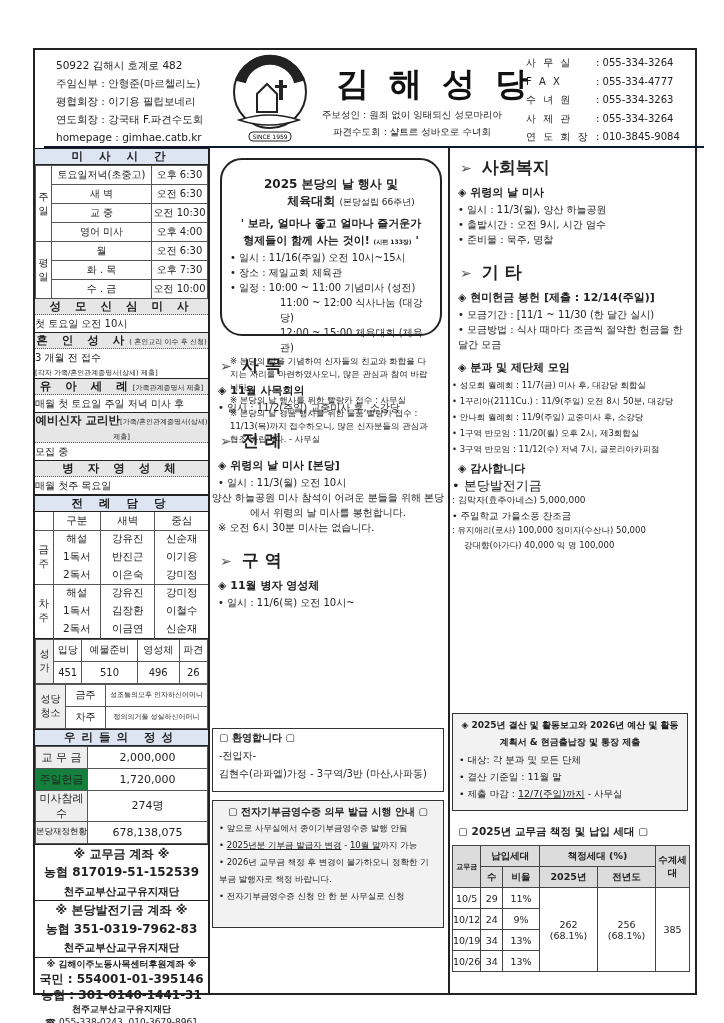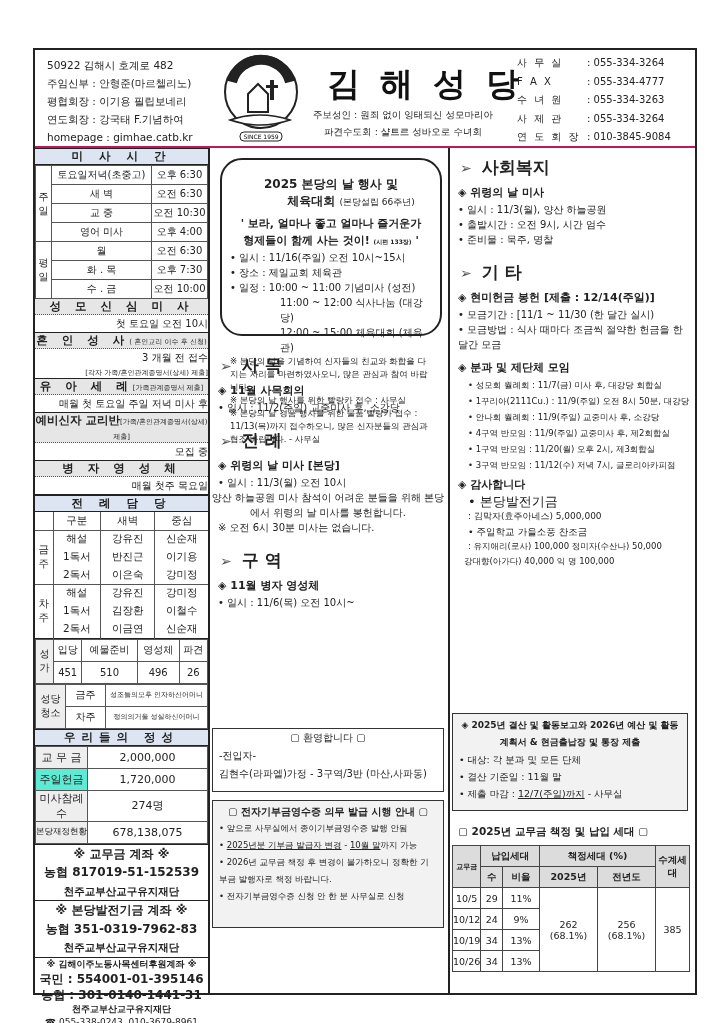--- a/index.html
+++ b/index.html
@@ -1,69 +1,69 @@
 <!DOCTYPE html>
 <html><head>
 <meta charset="utf-8">
 <style>
 *{box-sizing:border-box;margin:0;padding:0}
 body{width:724px;height:1023px;background:#fff;font-family:"DejaVu Sans","Liberation Sans",sans-serif;color:#222;position:relative;overflow:hidden}
 .page{position:absolute;left:33px;top:48px;width:664px;height:947px;border:2px solid #222}
-.header{position:absolute;left:0;top:0;width:660px;height:98px;border-bottom:2px solid #be185d}
+.header{position:absolute;left:9px;top:0;width:660px;height:98px;border-bottom:2px solid #0f172a}
 .hdr-left{position:absolute;left:12px;top:6px;font-size:10.5px;line-height:18px;color:#222}
 .logo{position:absolute;left:185px;top:2px;width:82px;height:92px}
 .title{position:absolute;left:292px;top:12px;font-size:33px;font-weight:bold;letter-spacing:20px;color:#111}
 .patron{position:absolute;left:278px;top:56px;font-size:9.5px;line-height:17px;text-align:center;width:180px}
 .contacts{position:absolute;left:482px;top:4px;font-size:10px;line-height:18.5px}
 .contacts .row{display:flex}
 .contacts .k{width:70px;letter-spacing:2px}
 .col1{position:absolute;left:0;top:98px;width:175px;height:847px;border-right:2px solid #222}
 .col2{position:absolute;left:175px;top:98px;width:240px;height:847px;border-right:2px solid #222}
 .col3{position:absolute;left:415px;top:98px;width:245px;height:847px}
 .sechead{background:#dde5f3;text-align:center;font-weight:bold;font-size:11.5px;letter-spacing:6px;border-bottom:1px solid #222;border-top:1px solid #222}
 .grayhead{background:#e6e6e6;text-align:center;font-weight:bold;font-size:11.5px;letter-spacing:5px;border-bottom:1px dotted #555}
 table{border-collapse:collapse;width:100%}
 td,th{font-size:10px;text-align:center;font-weight:normal}
 .mass td{border:1px solid #555;height:19px}
-.line{text-align:right;font-size:10px;height:18px;line-height:18px;border-bottom:1px solid #222}
+.line{text-align:left;font-size:10px;height:18px;line-height:18px;border-bottom:1px solid #222}
 .small{font-size:7px}
 .roles td{font-size:10.5px;height:18px;border-left:1px solid #555}
 .sung td{border:1px solid #555;height:22px;font-size:10px}
 .off td{border:1px solid #555;height:22px;font-size:11px}
 .acct{text-align:center;font-weight:bold;font-size:12px;line-height:18.5px}
 .acct.sm{font-size:9px;line-height:13px}
 .rbox{position:absolute;left:10px;top:10px;width:222px;height:178px;border:2px solid #222;border-radius:22px;padding:16px 8px}
 .rbox .t1{font-weight:bold;font-size:12px;text-align:center;line-height:17px}
 .rbox .quote{font-weight:bold;font-size:11px;line-height:17px;text-align:center;margin-top:4px}
 .rbox .b{font-size:10px;line-height:15px}
 .rbox .note{font-size:8.5px;line-height:13px}
 .h2{font-size:17px;font-weight:bold;margin:8px 0 6px 10px}
 .h2 .arrow{color:#555;font-size:14px;margin-right:10px}
 .h3{font-weight:bold;font-size:11px;margin:4px 0 2px 8px}
 .p{font-size:10px;line-height:15px;margin-left:8px}
-.p2{font-size:8.5px;line-height:16px;margin-left:18px}
+.p2{font-size:8.5px;line-height:16px;margin-left:2px}
 .welcome{position:absolute;left:2px;top:580px;width:232px;height:64px;border:1px solid #333;font-size:10px;line-height:18px;padding:0 6px}
 .ereceipt{position:absolute;left:2px;top:652px;width:232px;height:128px;border:1px solid #333;background:#f2f2f2;font-size:8.5px;line-height:17px;padding:2px 6px}
 .u{text-decoration:underline}
 .report{position:absolute;left:2px;top:565px;width:236px;height:98px;border:1px solid #333;background:#f2f2f2;font-size:9.5px;line-height:17px;padding:3px 6px}
 .tbltitle{position:absolute;left:8px;top:677px;font-weight:bold;font-size:10.5px}
 .pay{position:absolute;left:2px;top:697px;width:238px}
 .pay td,.pay th{border:1px solid #444;font-size:9.5px;height:21px}
 .pay th{background:#dcdcdc;font-weight:bold}
 </style>
 </head>
 <body>
 
 <div class="page">
  <div class="header">
   <div class="hdr-left">
    <div>50922 김해시 호계로 482</div>
    <div>주임신부 : 안형준(마르첼리노)</div>
    <div>평협회장 : 이기용 필립보네리</div>
-   <div>연도회장 : 강국태 F.기념하여</div>
+   <div>연도회장 : 강국태 F.파견수도회</div>
    <div>homepage : gimhae.catb.kr</div>
   </div>
   <svg class="logo" viewBox="0 0 82 92">
    <circle cx="41" cy="40" r="36" fill="none" stroke="#222" stroke-width="2"></circle>
    <path d="M12 30 A30 30 0 0 1 70 30" fill="none" stroke="#222" stroke-width="10"></path>
    <polygon points="28,60 28,42 38,32 48,42 48,60" fill="#fff" stroke="#222" stroke-width="2"></polygon>
    <rect x="50" y="28" width="4" height="20" fill="#222"></rect>
         <rect x="46" y="33" width="12" height="3" fill="#222"></rect>
    <path d="M10 68 Q40 58 70 68 Q40 78 10 68Z" fill="#fff" stroke="#222" stroke-width="1.5"></path>
    <rect x="20" y="80" width="42" height="9" rx="4" fill="#fff" stroke="#222"></rect>
@@ -219,21 +219,21 @@
   </tbody>
       </table>
   <div class="sechead">우리들의 정성</div>
   <table class="off">
    <tbody>
           <tr>
             <td style="width:52px;background:#eee">교 무 금</td>
             <td>2,000,000</td>
           </tr>
    <tr>
-            <td style="background:#5eead4">주일헌금</td>
+            <td style="background:#15803d">주일헌금</td>
             <td>1,720,000</td>
           </tr>
    <tr>
             <td style="background:#eee">미사참례수</td>
             <td>274명</td>
           </tr>
    <tr>
             <td style="background:#eee;font-size:8.5px">본당재정현황</td>
             <td>678,138,075</td>
           </tr>
@@ -282,21 +282,21 @@
    <div class="h2" style="margin-top:14px"><span class="arrow">➢</span><span>전 례</span></div>
    <div class="h3">◈ 위령의 날 미사 [본당]</div>
    <div class="p">• 일시 : 11/3(월) 오전 10시</div>
    <div class="p" style="text-align:center;margin:0">양산 하늘공원 미사 참석이 어려운 분들을 위해 본당에서 위령의 날 미사를 봉헌합니다.</div>
    <div class="p">※ 오전 6시 30분 미사는 없습니다.</div>
    <div class="h2" style="margin-top:14px"><span class="arrow">➢</span><span>구 역</span></div>
    <div class="h3">◈ 11월 병자 영성체</div>
    <div class="p">• 일시 : 11/6(목) 오전 10시~</div>
   </div>
   <div class="welcome">
-   <div style="text-align:center;font-weight:normal">▢ 환영합니다 ▢</div>
+   <div style="text-align:left;font-weight:bold">▢ 환영합니다 ▢</div>
    <div>-전입자-</div>
    <div>김현수(라파엘)가정 - 3구역/3반 (마산,사파동)</div>
   </div>
   <div class="ereceipt">
    <div style="font-size:10px;font-weight:bold;text-align:center">▢ 전자기부금영수증 의무 발급 시행 안내 ▢</div>
    <div>• 앞으로 사무실에서 종이기부금영수증 발행 안됨</div>
    <div><span>• </span><span class="u">2025년분 기부금 발급자 변경</span><span> - </span><span class="u">10월 말</span><span>까지 가능</span></div>
    <div>• 2026년 교무금 책정 후 변경이 불가하오니 정확한 기부금 발행자로 책정 바랍니다.</div>
    <div>• 전자기부금영수증 신청 안 한 분 사무실로 신청</div>
   </div>
@@ -309,21 +309,20 @@
   <div class="p">• 출발시간 : 오전 9시, 시간 엄수</div>
   <div class="p">• 준비물 : 묵주, 명찰</div>
   <div class="h2" style="margin-top:14px"><span class="arrow">➢</span><span>기 타</span></div>
   <div class="h3">◈ 현미헌금 봉헌 [제출 : 12/14(주일)]</div>
   <div class="p">• 모금기간 : [11/1 ~ 11/30 (한 달간 실시)</div>
   <div class="p">• 모금방법 : 식사 때마다 조금씩 절약한 헌금을 한 달간 모금</div>
   <div class="h3" style="margin-top:8px">◈ 분과 및 제단체 모임</div>
   <div class="p2">• 성모회 월례회 : 11/7(금) 미사 후, 대강당 회합실</div>
   <div class="p2">• 1꾸리아(2111Cu.) : 11/9(주일) 오전 8시 50분, 대강당</div>
   <div class="p2">• 안나회 월례회 : 11/9(주일) 교중미사 후, 소강당</div>
-  <div class="p2">• 4구역 반모임 : 11/9(주일) 교중미사 후, 제2회합실</div>
   <div class="p2">• 1구역 반모임 : 11/20(월) 오후 2시, 제3회합실</div>
   <div class="p2">• 3구역 반모임 : 11/12(수) 저녁 7시, 글로리아카피점</div>
   <div class="h3" style="">◈ 감사합니다</div>
   <div class="p2" style="font-size:13px;line-height:15px">• 본당발전기금</div>
   <div class="p2" style="font-size:9px;line-height:15px">: 김막자(효주아네스) 5,000,000</div>
   <div class="p2" style="font-size:9.5px;line-height:15px">• 주일학교 가을소풍 찬조금</div>
   <div class="p2" style="font-size:8.5px;line-height:15px">: 유지애리(로사) 100,000 정미자(수산나) 50,000</div>
   <div class="p2" style="font-size:8.5px;line-height:15px;margin-left:14px">강대향(아가다) 40,000 익 명 100,000</div>
 
   <div class="report">

